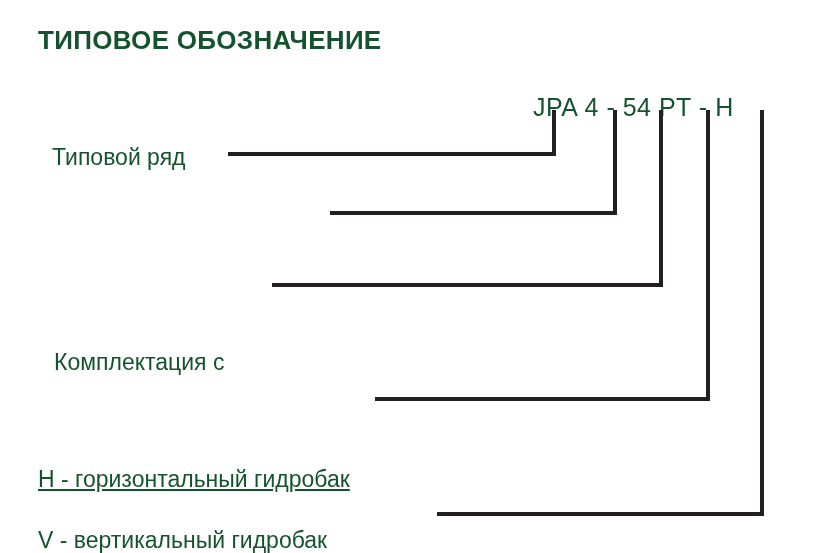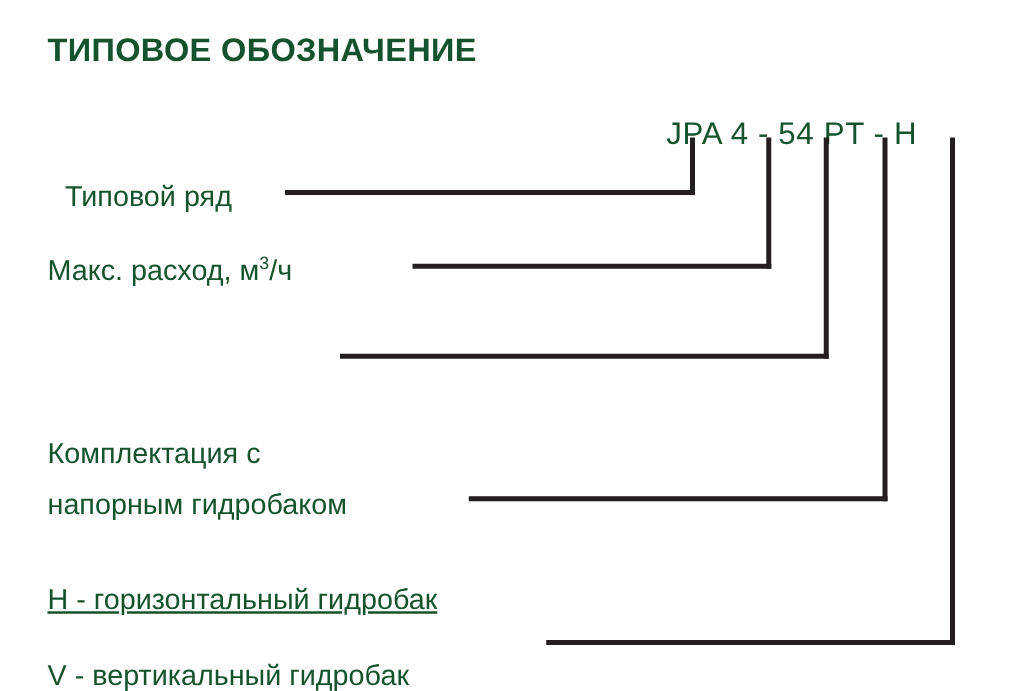--- a/index.html
+++ b/index.html
@@ -64,29 +64,27 @@
 <div id="page">
 
   <div class="title">ТИПОВОЕ ОБОЗНАЧЕНИЕ</div>
 
   <div class="model-code">JPA 4 - 54 PT - H</div>
 
   <div class="label" style="left:38px; top:139px;margin-left:14px;">Типовой ряд</div>
   <div class="hline" style="left:228px; top:152px; width:328px;"></div>
   <div class="vline" style="left:552px; top:110px; height:46px;"></div>
 
-  <div class="label" style="left:38px; top:198px;"><span>Макс. расход, м</span><sup>3</sup><span>/ч</span></div>
   <div class="hline" style="left:330px; top:211px; width:287px;"></div>
   <div class="vline" style="left:613px; top:110px; height:105px;"></div>
 
   <div class="hline" style="left:272px; top:283px; width:391px;"></div>
   <div class="vline" style="left:659px; top:110px; height:177px;"></div>
 
-  <div class="label" style="left:38px; top:344px;">Комплектация с</div>
-  <div class="label" style="left:38px; top:385px;">напорным гидробаком</div>
+  <div class="label" style="left:54px; top:344px;">Комплектация с</div>
   <div class="hline" style="left:375px; top:397px; width:335px;"></div>
   <div class="vline" style="left:706px; top:110px; height:291px;"></div>
 
   <div class="label" style="left:38px; top:461px;text-decoration:underline;">H - горизонтальный гидробак</div>
   <div class="label" style="left:38px; top:500px;margin-top:22px;">V - вертикальный гидробак</div>
   <div class="hline" style="left:437px; top:512px; width:327px;"></div>
   <div class="vline" style="left:760px; top:110px; height:406px;"></div>
 
 </div>
 

